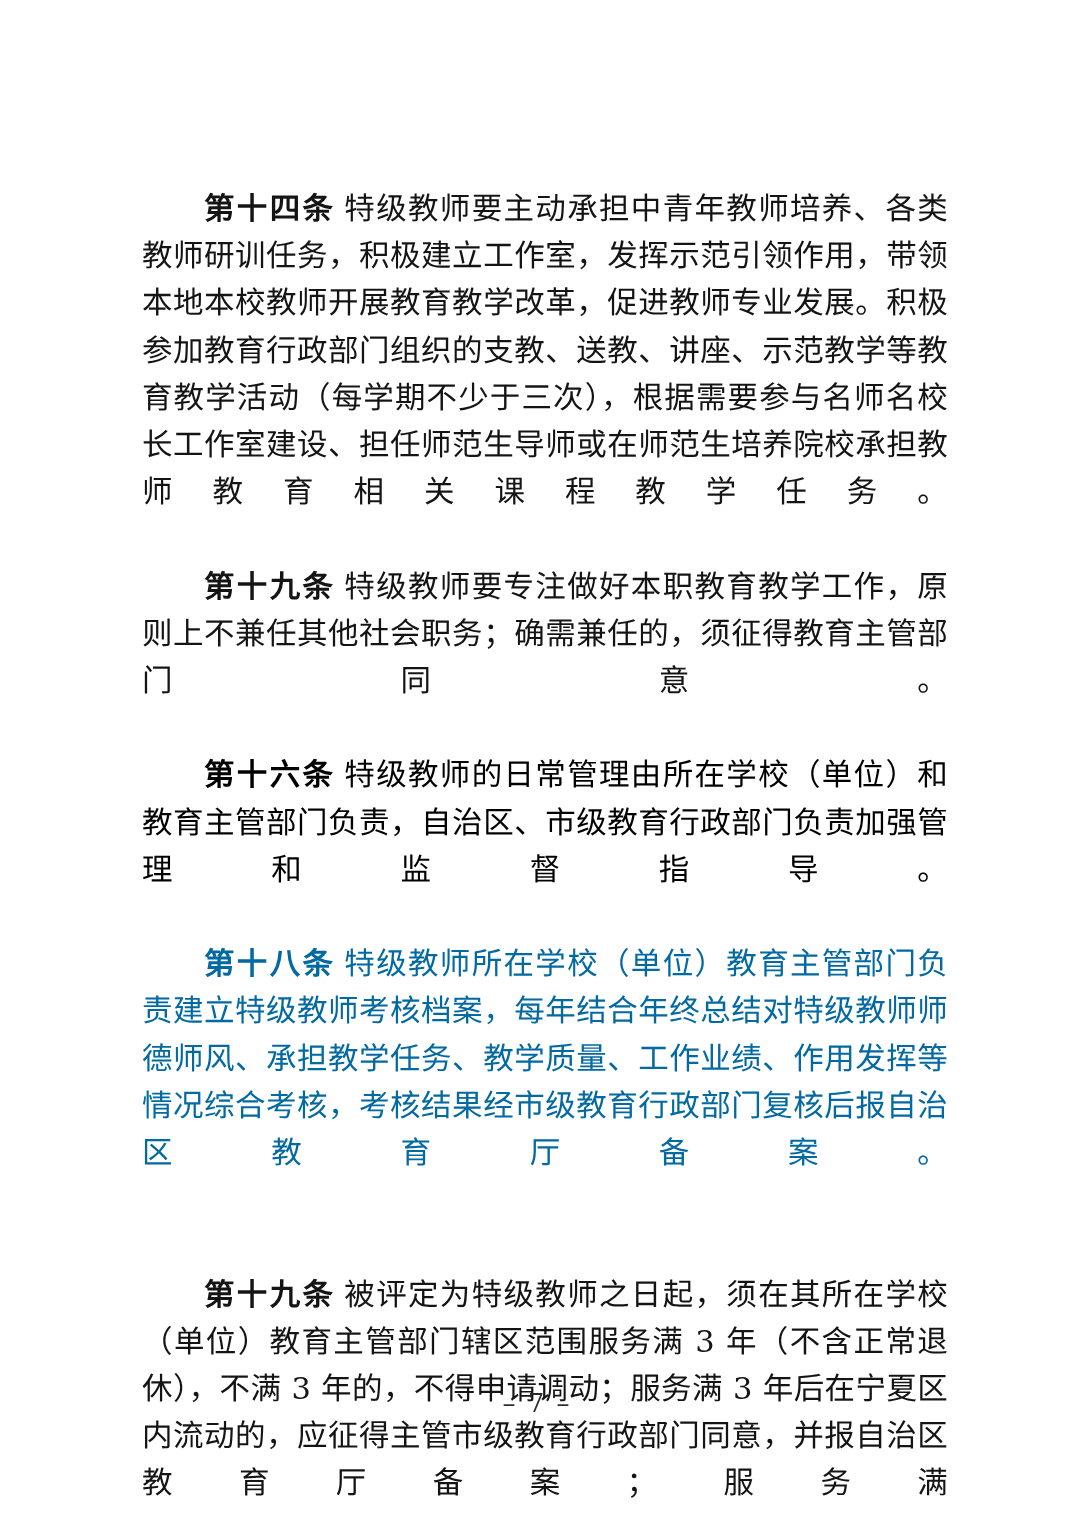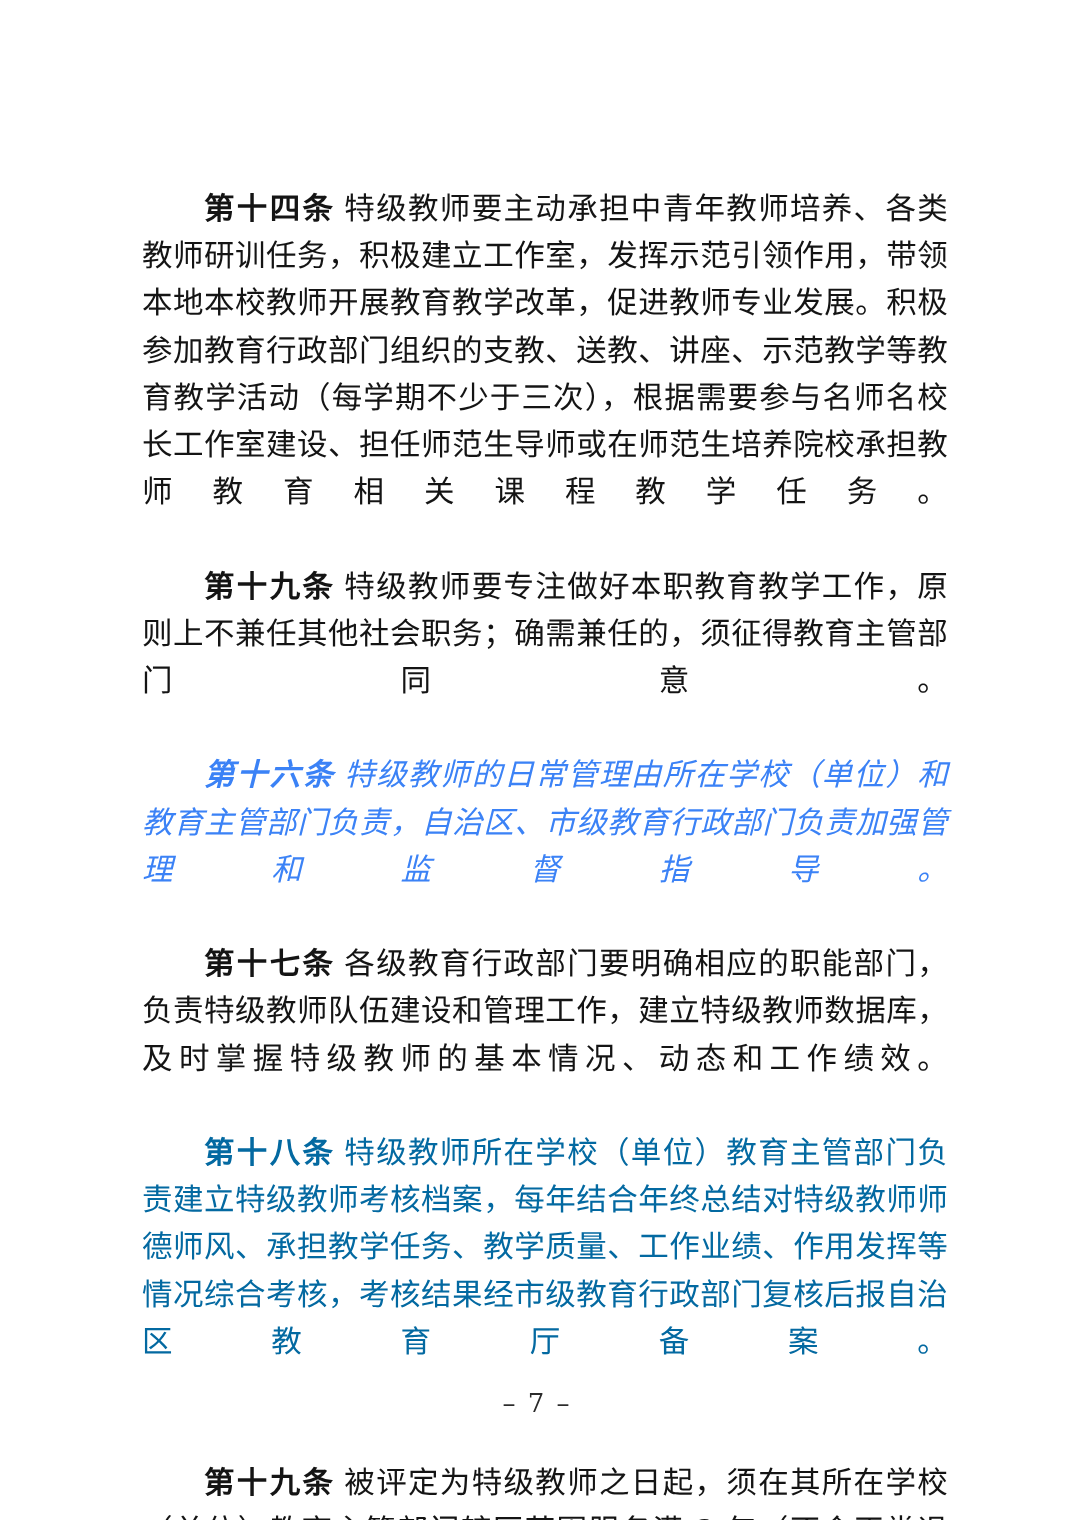--- a/index.html
+++ b/index.html
@@ -73,27 +73,24 @@
   <div class="text-block">
 
     <p class="para" style="color: rgb(20, 20, 20);">
       <span class="art">第十四条</span><span class="body">特级教师要主动承担中青年教师培养、各类教师研训任务，积极建立工作室，发挥示范引领作用，带领本地本校教师开展教育教学改革，促进教师专业发展。积极参加教育行政部门组织的支教、送教、讲座、示范教学等教育教学活动（每学期不少于三次），根据需要参与名师名校长工作室建设、担任师范生导师或在师范生培养院校承担教师教育相关课程教学任务。</span>
     </p>
 
     <p class="para" style="color: rgb(20, 20, 20);">
       <span class="art">第十九条</span><span class="body">特级教师要专注做好本职教育教学工作，原则上不兼任其他社会职务；确需兼任的，须征得教育主管部门同意。</span>
     </p>
 
-    <p class="para" style="color: #3b82f6; font-style: italic;">
+    <p class="para" style="color: #000000;">
       <span class="art">第十六条</span><span class="body">特级教师的日常管理由所在学校（单位）和教育主管部门负责，自治区、市级教育行政部门负责加强管理和监督指导。</span>
     </p>
 
-    <p class="para" style="color: rgb(20, 20, 20);">
-      <span class="art">第十七条</span><span class="body">各级教育行政部门要明确相应的职能部门，负责特级教师队伍建设和管理工作，建立特级教师数据库，及时掌握特级教师的基本情况、动态和工作绩效。</span>
-    </p>
 
     <p class="para" style="color: #0369a1;">
       <span class="art">第十八条</span><span class="body">特级教师所在学校（单位）教育主管部门负责建立特级教师考核档案，每年结合年终总结对特级教师师德师风、承担教学任务、教学质量、工作业绩、作用发挥等情况综合考核，考核结果经市级教育行政部门复核后报自治区教育厅备案。</span>
     </p>
 
     <p class="para" style="color: rgb(20, 20, 20);">
       <span class="art"></span>
     </p>
 
     <p class="para" style="color: rgb(20, 20, 20);">

